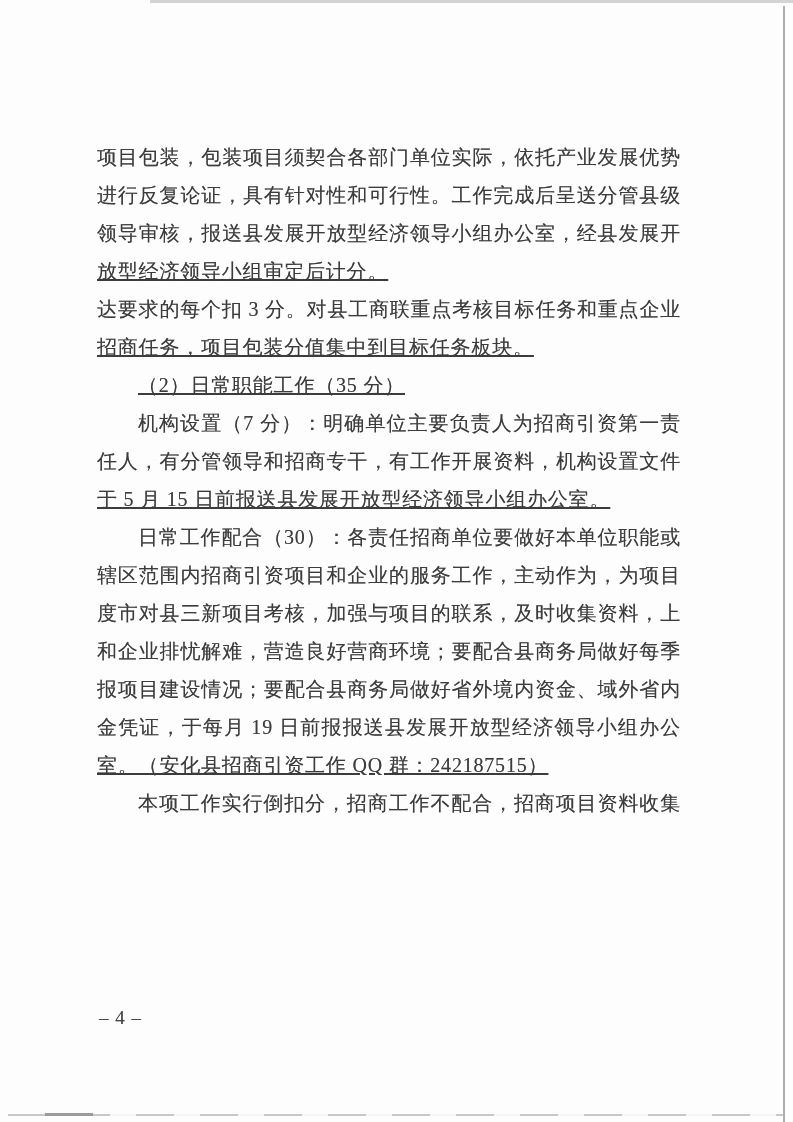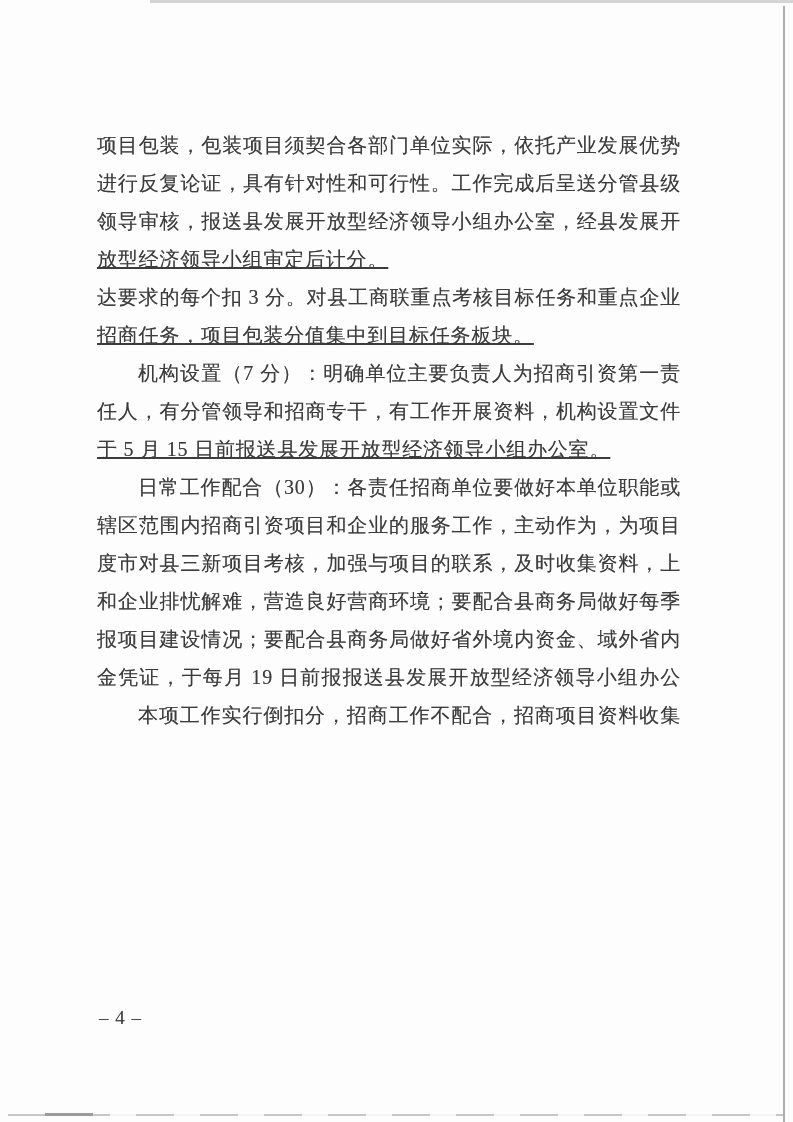--- a/index.html
+++ b/index.html
@@ -34,21 +34,21 @@
       rgba(199,199,199,0.15) 38px, rgba(199,199,199,0.15) 64px);
   }
   .edge-bottom-dark {
     position: absolute;
     left: 45px; top: 1113px; width: 48px; height: 3px;
     background: #9b9b9b;
   }
   
   .content {
     position: absolute;
-    left: 97px; top: 126px;
+    left: 97px; top: 138px;
     width: 584px;
     color: #3c3c3c;
     font-size: 20px;
     line-height: 38px;
     letter-spacing: 0.8px;
     text-shadow: 0 0 0.5px rgba(70,70,70,0.55);
   }
   .line {
     height: 38px;
     white-space: nowrap;
@@ -82,27 +82,29 @@
   <div class="edge-bottom"></div>
   <div class="edge-bottom-dark"></div>
 
   <div class="content">
     <div class="line">项目包装，包装项目须契合各部门单位实际，依托产业发展优势</div>
     <div class="line">进行反复论证，具有针对性和可行性。工作完成后呈送分管县级</div>
     <div class="line">领导审核，报送县发展开放型经济领导小组办公室，经县发展开</div>
     <div class="line para-end">放型经济领导小组审定后计分。</div>
     <div class="line">达要求的每个扣 3 分。对县工商联重点考核目标任务和重点企业</div>
     <div class="line para-end">招商任务，项目包装分值集中到目标任务板块。</div>
+    <div class="line indent para-end">（2）日常职能工作（35 分）</div>
     <div class="line indent">机构设置（7 分）：明确单位主要负责人为招商引资第一责</div>
     <div class="line">任人，有分管领导和招商专干，有工作开展资料，机构设置文件</div>
     <div class="line para-end">于 5 月 15 日前报送县发展开放型经济领导小组办公室。</div>
     <div class="line indent">日常工作配合（30）：各责任招商单位要做好本单位职能或</div>
     <div class="line">辖区范围内招商引资项目和企业的服务工作，主动作为，为项目</div>
     <div class="line">度市对县三新项目考核，加强与项目的联系，及时收集资料，上</div>
     <div class="line">和企业排忧解难，营造良好营商环境；要配合县商务局做好每季</div>
     <div class="line">报项目建设情况；要配合县商务局做好省外境内资金、域外省内</div>
     <div class="line">金凭证，于每月 19 日前报报送县发展开放型经济领导小组办公</div>
+    <div class="line para-end">室。（安化县招商引资工作 QQ 群：242187515）</div>
     <div class="line indent">本项工作实行倒扣分，招商工作不配合，招商项目资料收集</div>
   </div>
 
   <div class="page-number">– 4 –</div>
 
 </div>
 
 </body></html>

